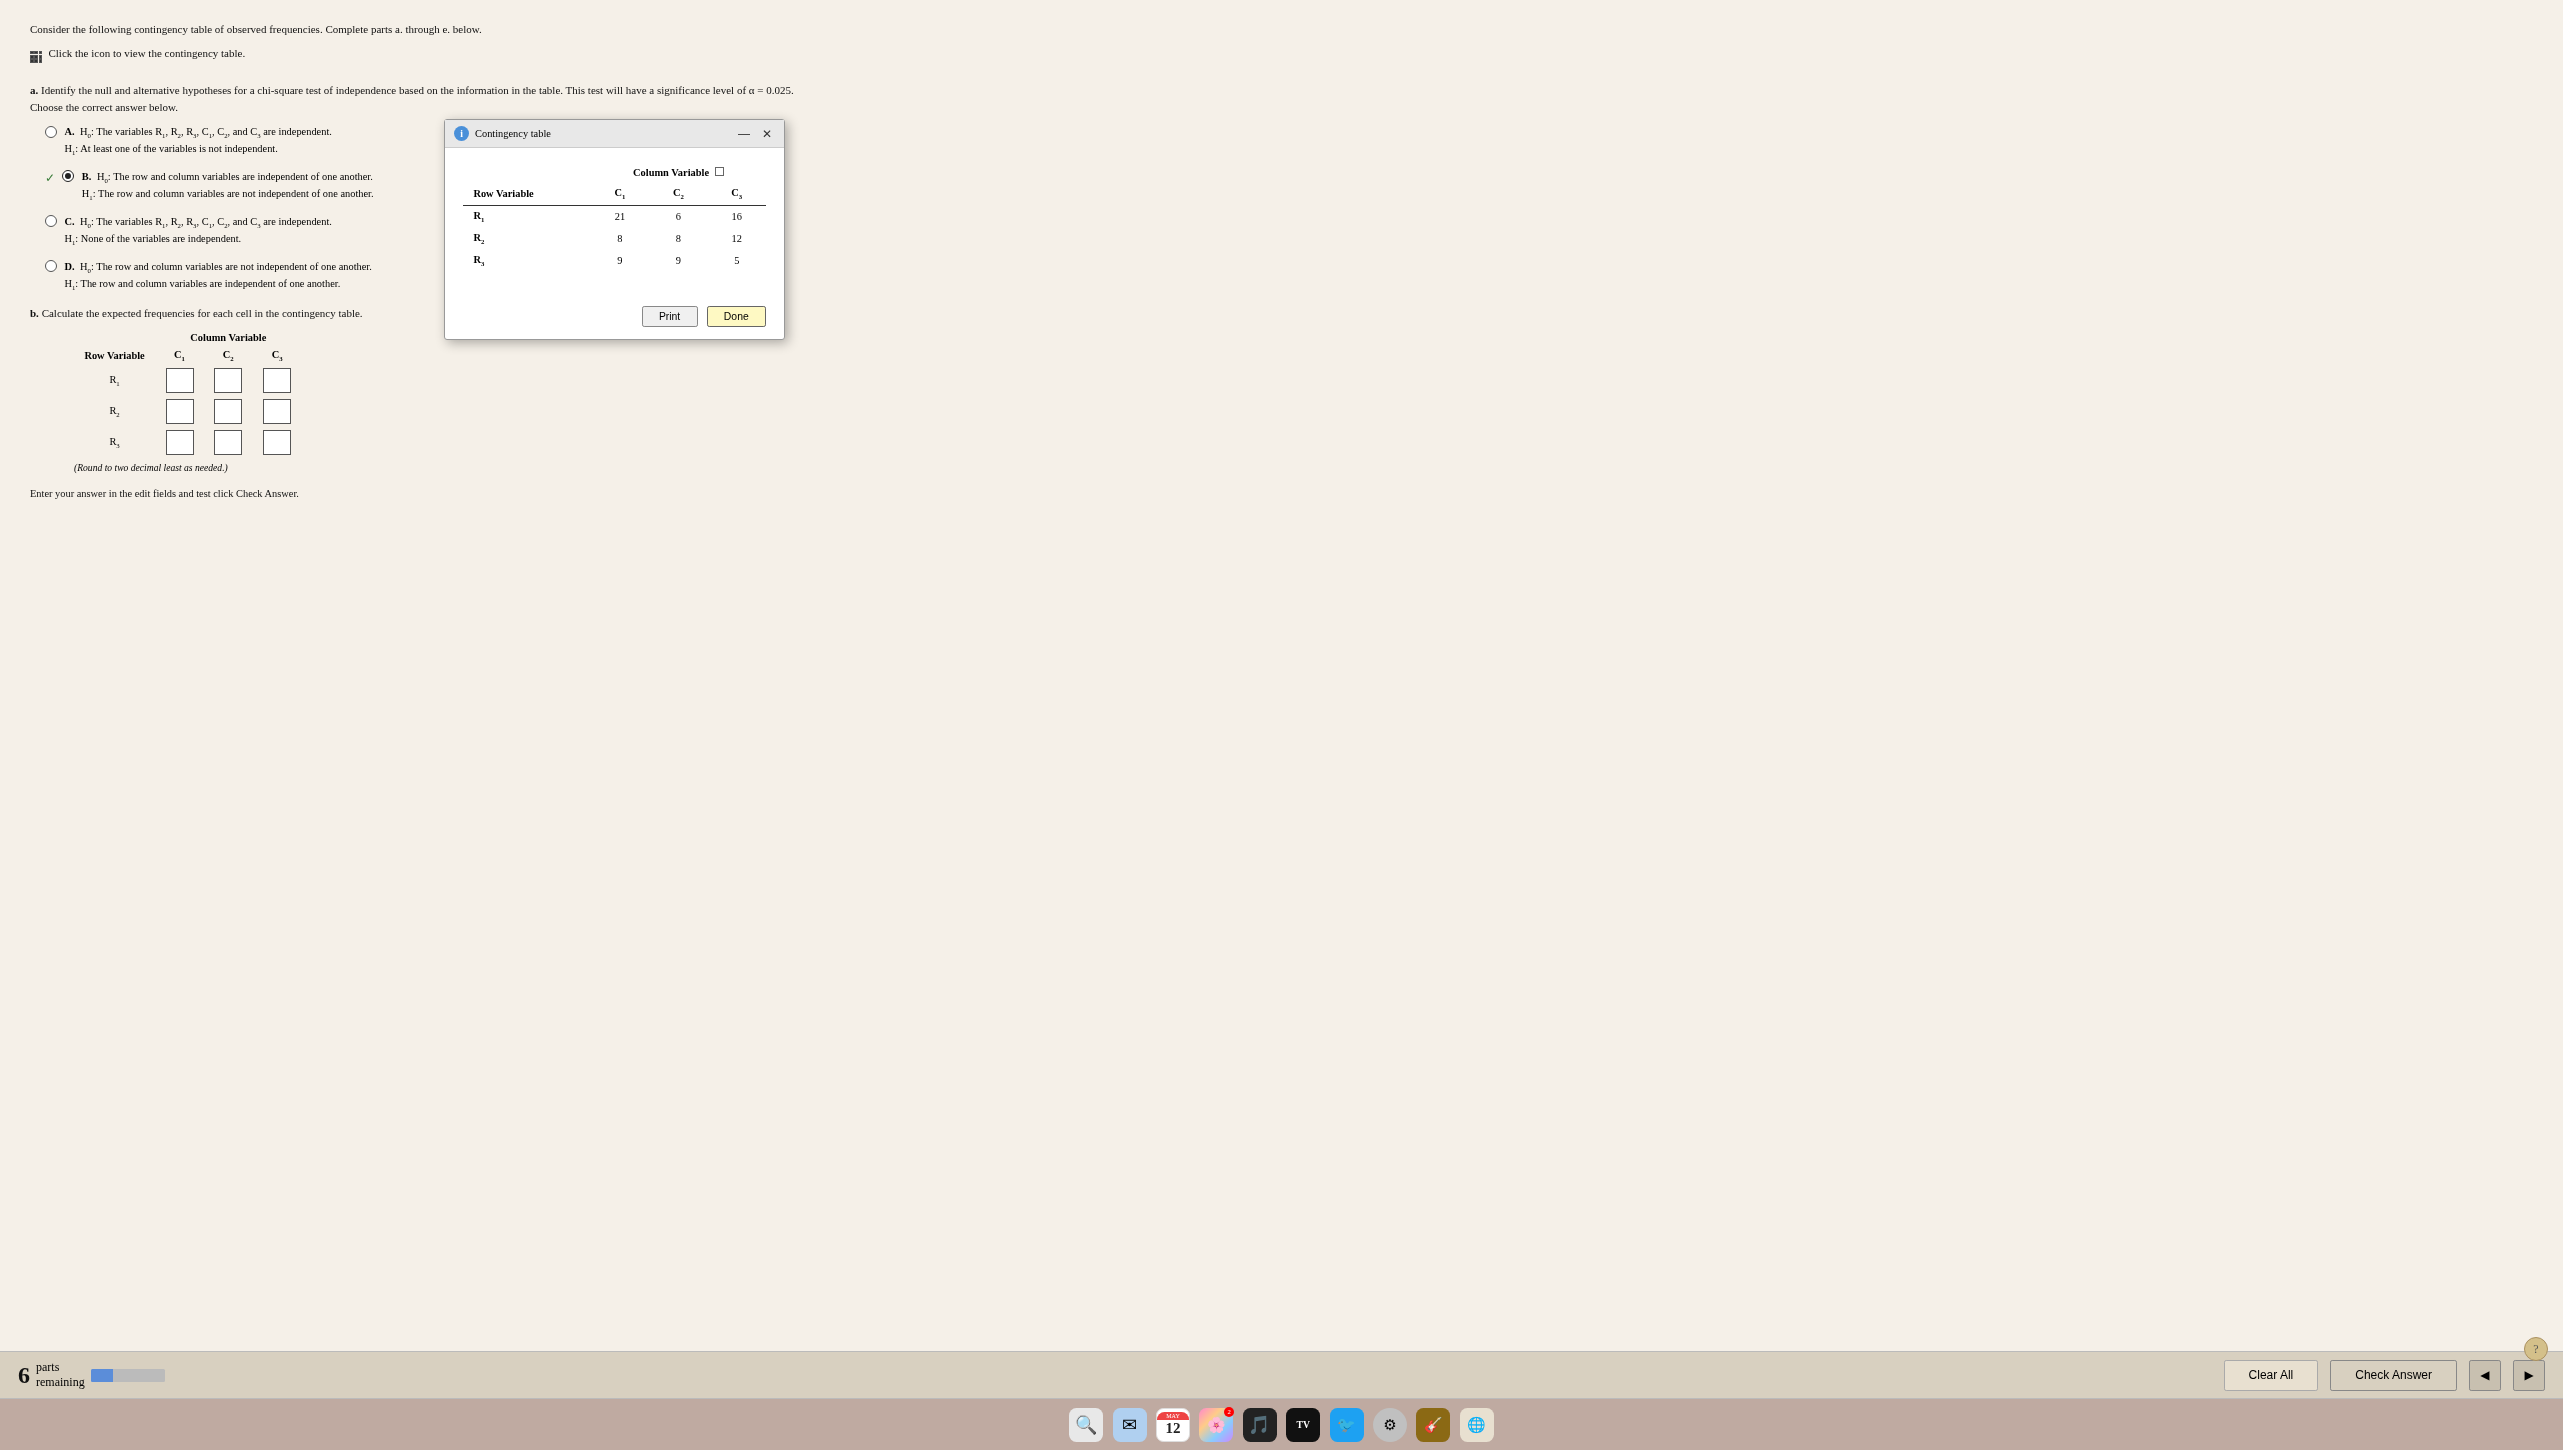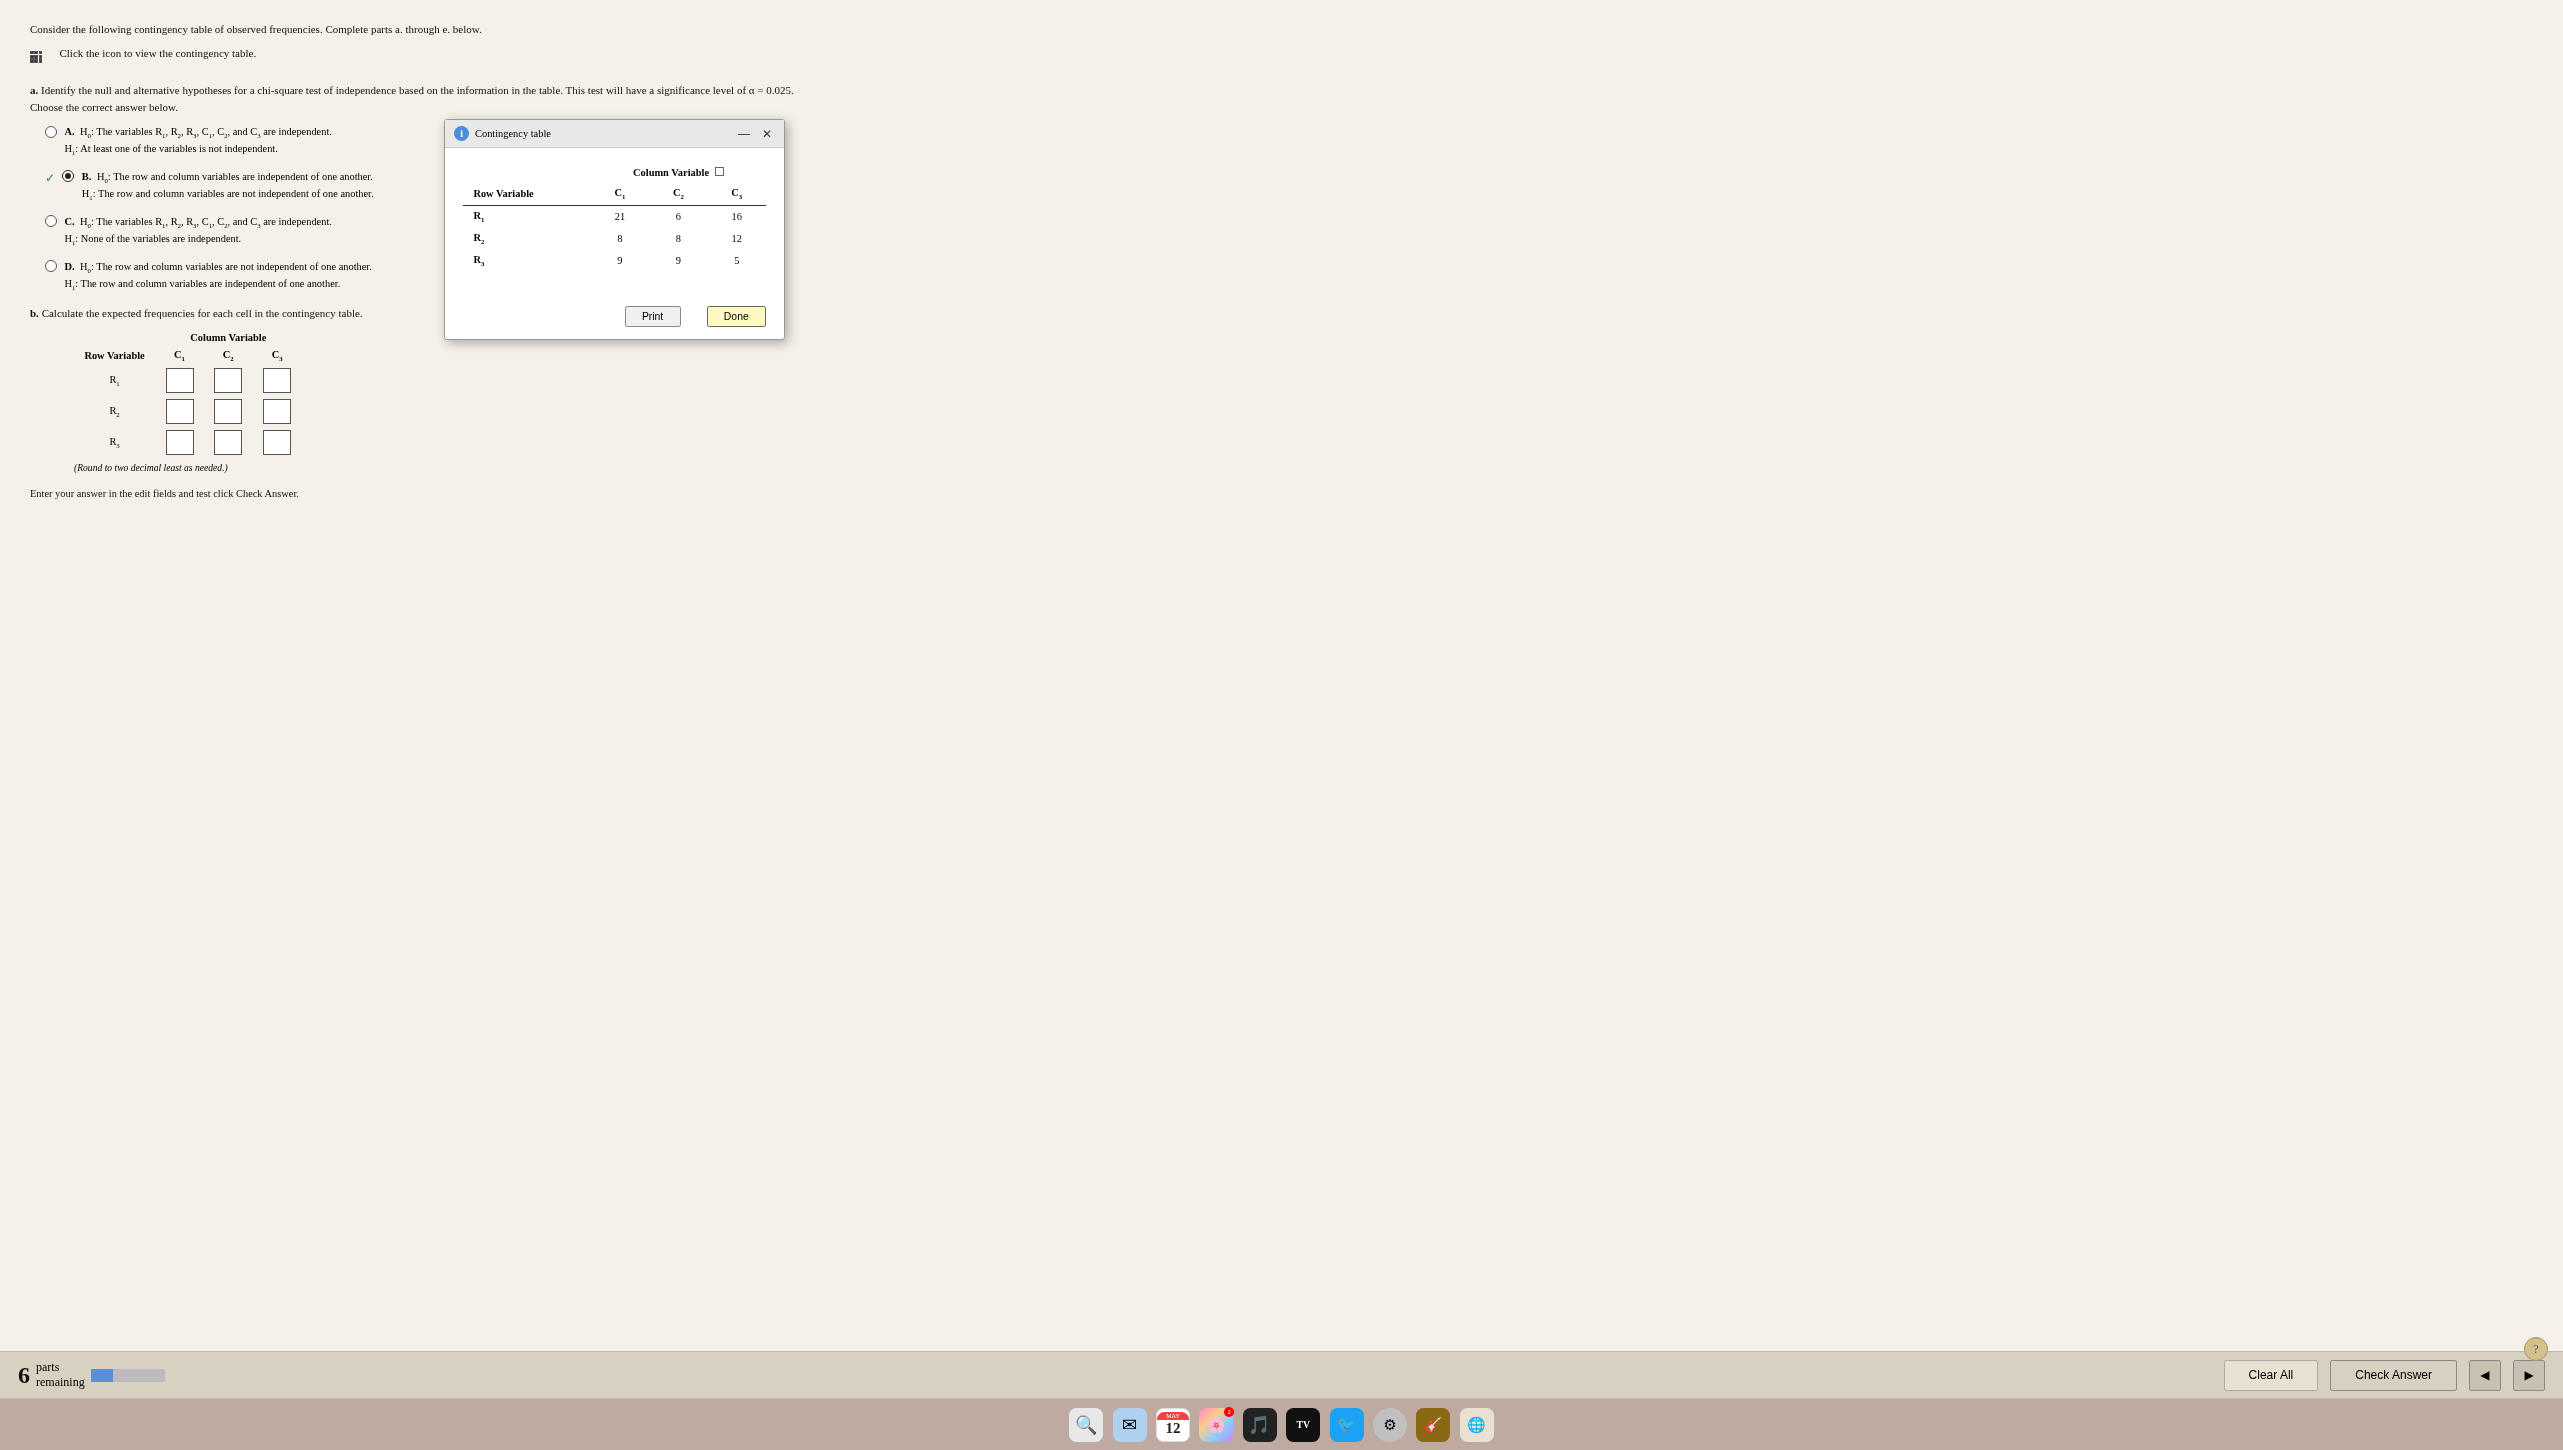--- a/index.html
+++ b/index.html
@@ -23,21 +23,21 @@
     .problem-text {
       font-size: 11px;
       line-height: 1.5;
       color: #111;
       margin-bottom: 7.4px;
     }
 
     .click-icon-row {
       display: flex;
       align-items: center;
-      gap: 17px;
+      gap: 6px;
       margin-bottom: 13.3px;
     }
 
     .grid-icon {
       display: inline-grid;
       grid-template-columns: repeat(3, 3.7px);
       grid-template-rows: repeat(3, 3.7px);
       gap: 0.7px;
     }
 
@@ -240,21 +240,21 @@
     }
 
     .contingency-table .row-var-col {
       font-weight: bold;
       text-align: left;
     }
 
     .popup-footer {
       display: flex;
       justify-content: flex-end;
-      gap: 26px;
+      gap: 9px;
       padding: 7.4px 18px 12px;
     }
 
     .popup-action-btn {
       padding: 4.4px 16.3px;
       font-size: 10.4px;
       border: 0.7px solid #888;
       background: #f0f0f0;
       cursor: pointer;
       border-radius: 2.2px;

